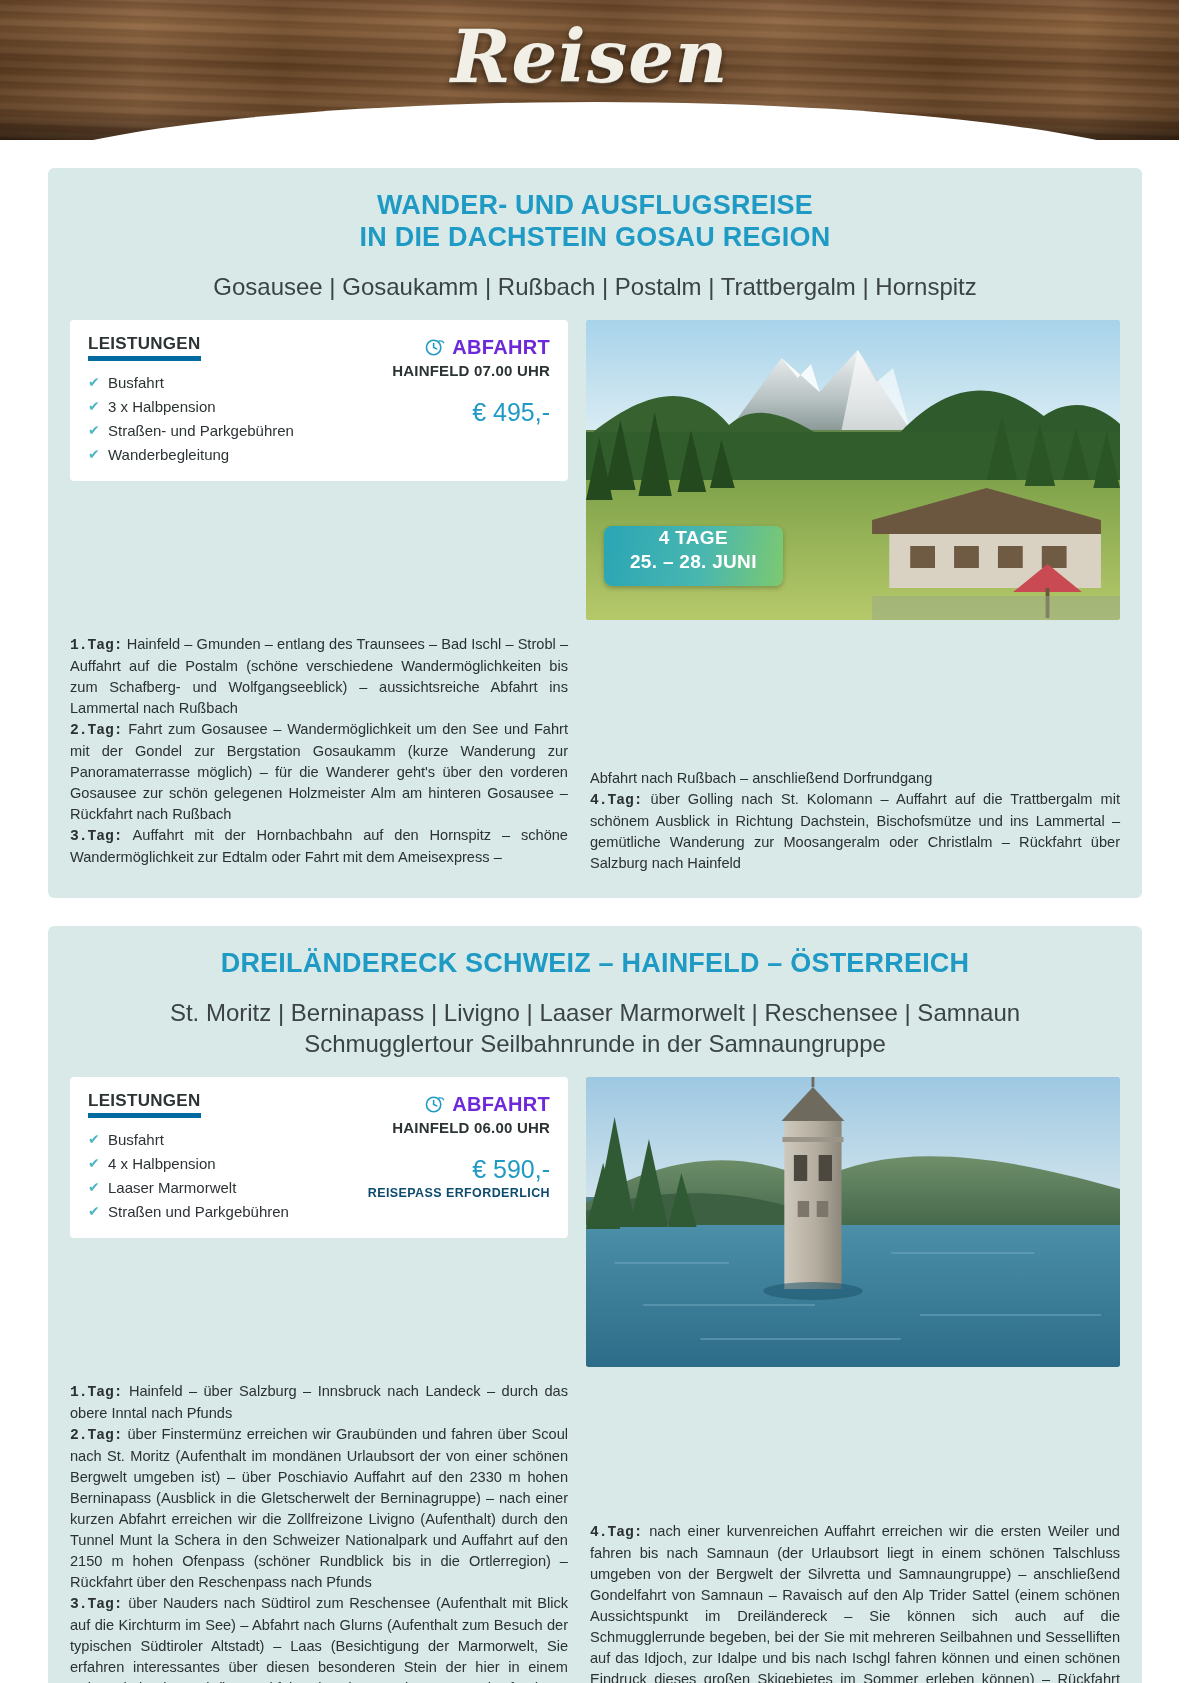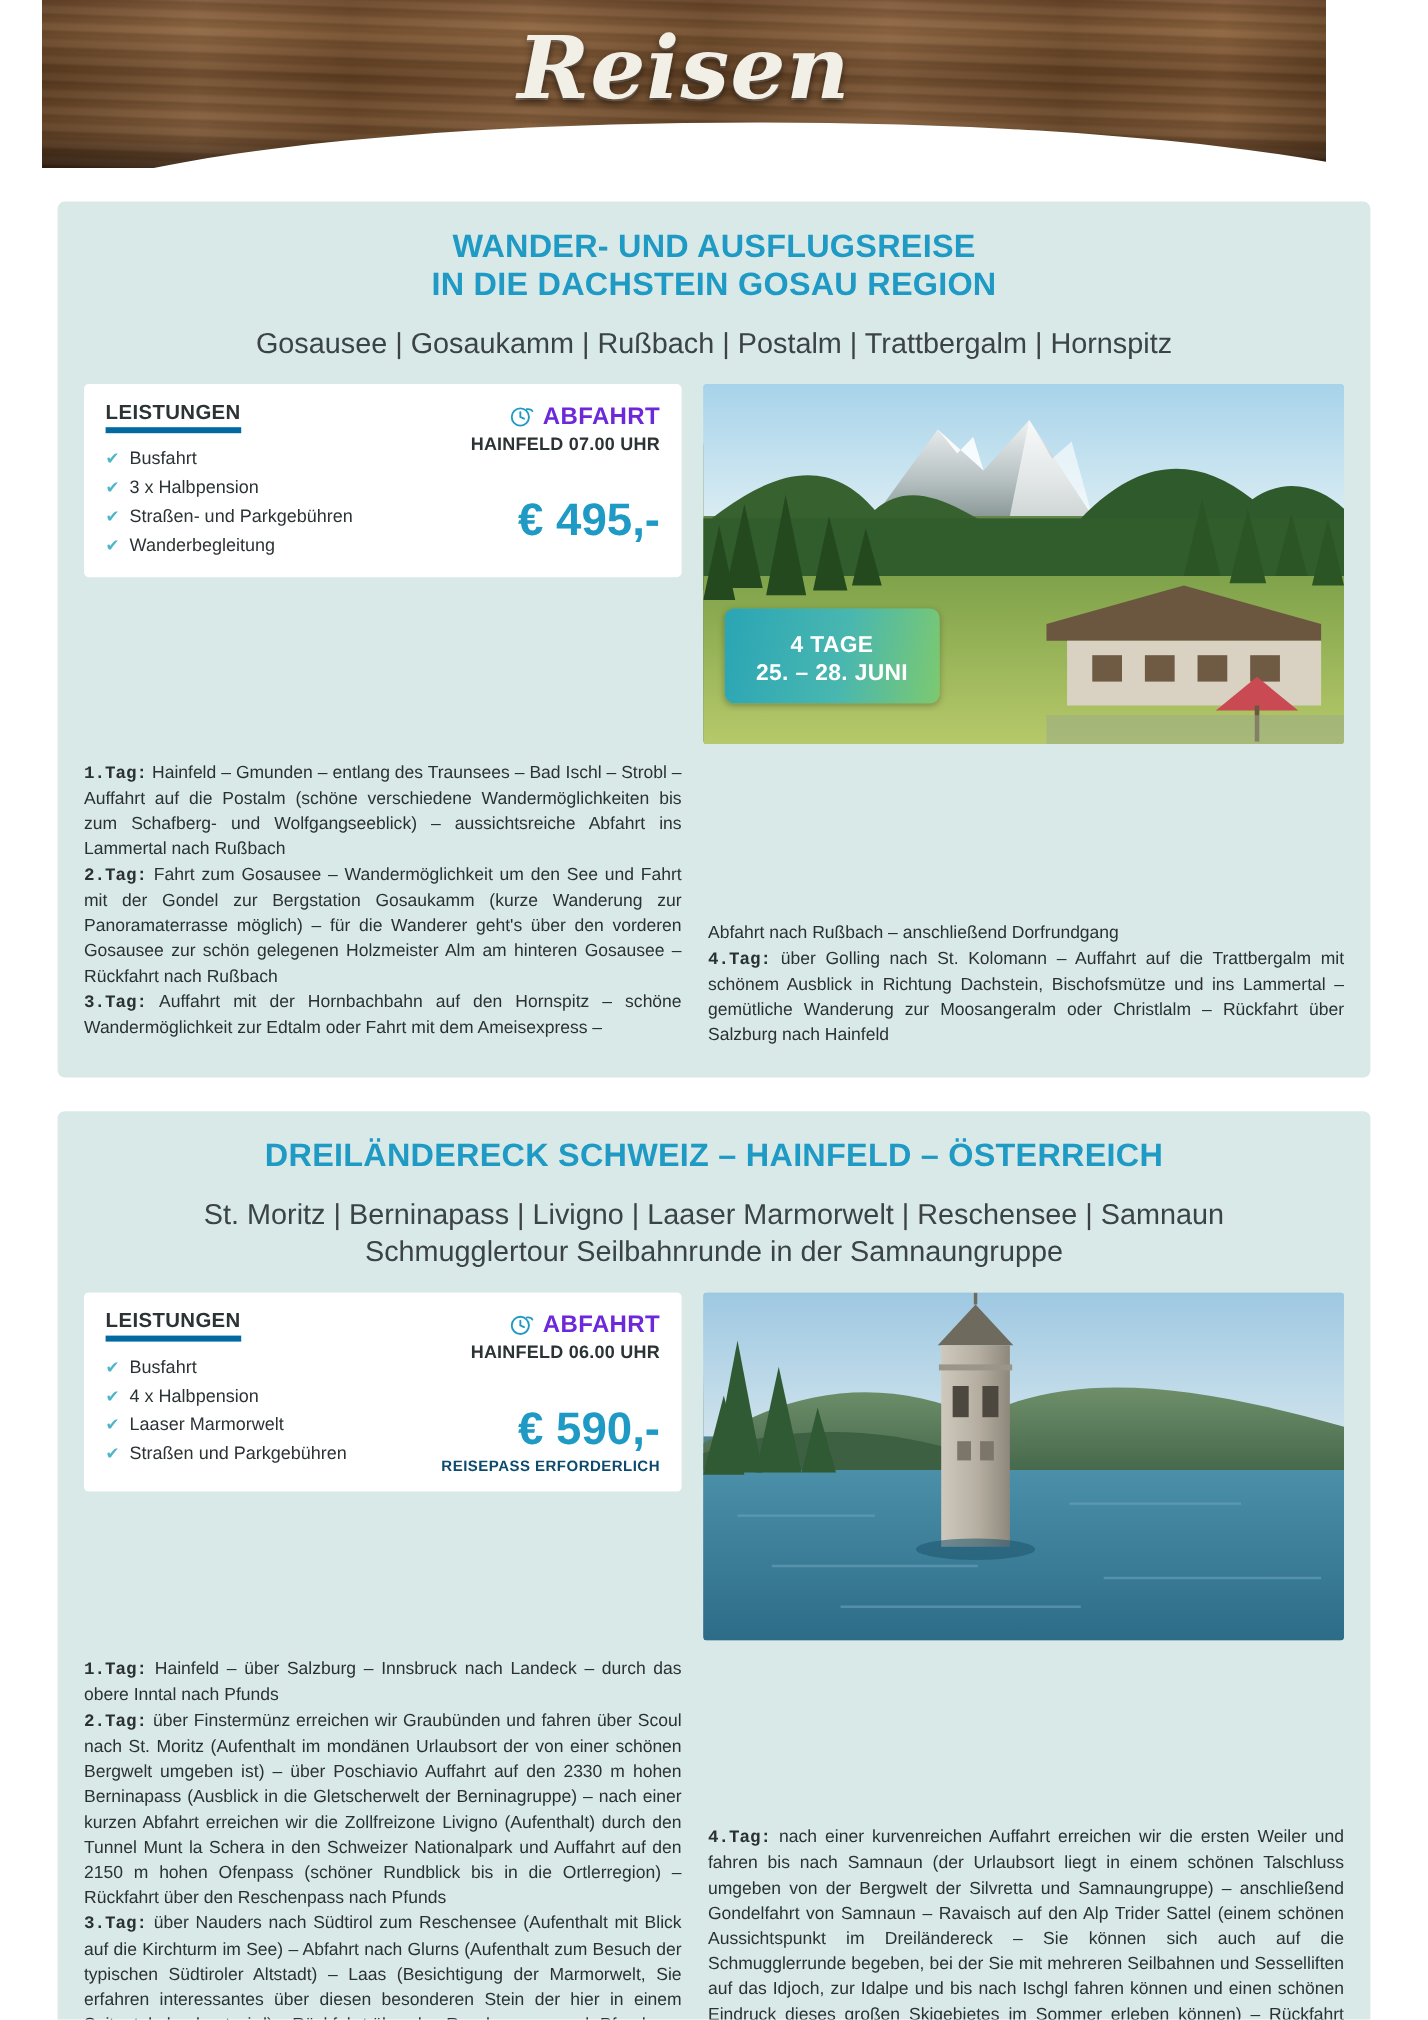--- a/index.html
+++ b/index.html
@@ -8,29 +8,28 @@
     width: 1190px; height: 1683px;
     font-family: "Liberation Sans", sans-serif;
     background: #ffffff;
     position: relative;
     overflow: hidden;
   }
 
   
   .header {
     position: relative;
-    width: 1070px;
+    width: 1179px;
     height: 140px;
     background: #6b4a2c;
     background-image:
       linear-gradient(90deg, rgba(0,0,0,0.18) 0%, rgba(255,255,255,0.05) 12%, rgba(0,0,0,0.12) 24%, rgba(255,255,255,0.04) 38%, rgba(0,0,0,0.16) 52%, rgba(255,255,255,0.05) 66%, rgba(0,0,0,0.14) 80%, rgba(255,255,255,0.03) 92%, rgba(0,0,0,0.18) 100%),
       repeating-linear-gradient(2deg, rgba(0,0,0,0.10) 0px, rgba(0,0,0,0.10) 2px, rgba(255,255,255,0.045) 4px, rgba(255,255,255,0.045) 8px, rgba(0,0,0,0.07) 11px, rgba(0,0,0,0.07) 14px),
       linear-gradient(180deg, #7a5130 0%, #8b6039 18%, #6d4726 45%, #7e5632 70%, #5e3c20 100%);
     overflow: hidden;
-    margin-left: 35px;
   }
   .header::after {
     content:"";
     position:absolute; left:0; right:0; bottom:0; height:26px;
     background: linear-gradient(180deg, rgba(0,0,0,0.0), rgba(0,0,0,0.35));
   }
   .header-curve {
     position:absolute; left:-20px; bottom:-52px; width:1230px; height:90px;
     background:#ffffff;
     border-radius: 50% 50% 0 0 / 100% 100% 0 0;
@@ -114,21 +113,21 @@
     display:flex; align-items:center; justify-content:flex-end; gap:7px;
   }
   .abfahrt-label {
     color:#6d28d9; font-weight:bold; font-size: 20px; letter-spacing:0.3px;
   }
   .clock-icon { display:inline-block; width:21px; height:21px; }
   .abfahrt-time {
     color:#2c3335; font-weight:bold; font-size:15px; margin-top:3px; letter-spacing:0.2px;
   }
   .price {
-    color:#1f9ac4; font-weight:bold; font-size:38px; text-align:right; margin-top:34px;
+    color:#1f9ac4; font-weight:normal; font-size:25px; text-align:right; margin-top:19px;
   }
   .price-note {
     color:#0c4a6e; font-weight:bold; font-size:12.5px; text-align:left; letter-spacing:0.4px; margin-top:2px;margin-left:46px;
   }
 
   
   .photo-wrap {
     flex: 1 1 auto;
     position: relative;
     border-radius: 3px;
@@ -146,21 +145,21 @@
   .photo-2 { height: 290px; position: relative;
     background:
       linear-gradient(180deg, #8fc1dd 0%, #b5d7e8 22%, #6f8f7a 34%, #4a7f94 44%, #3f7f9c 62%, #2f6f8c 100%);
   }
 
   .badge {
     position: absolute;
     border-radius: 8px;
     color: #fff;
     text-align: center;
-    padding: 19px 26px 12px 26px;
+    padding: 0 26px 12px 26px;
     background: linear-gradient(100deg, #2aa5b5 0%, #49b7b0 55%, #7cc96f 100%);
     box-shadow: 0 2px 5px rgba(0,0,0,0.25);
     line-height: 1.25;
   }
   .badge .days { font-size: 19px; font-weight: bold; letter-spacing:0.3px; }
   .badge .dates { font-size: 19px; font-weight: bold; letter-spacing:0.3px; }
   .badge-1 { left: 18px; bottom: 34px; }
   .badge-2 { right: 14px; bottom: 32px; }
 
   

